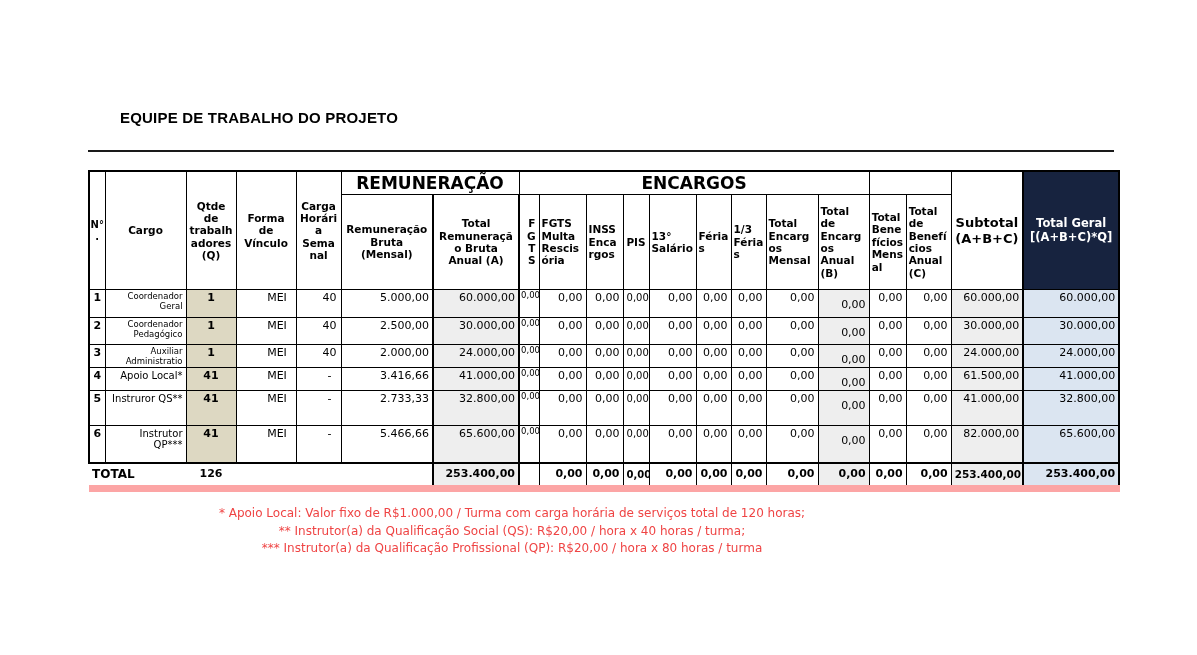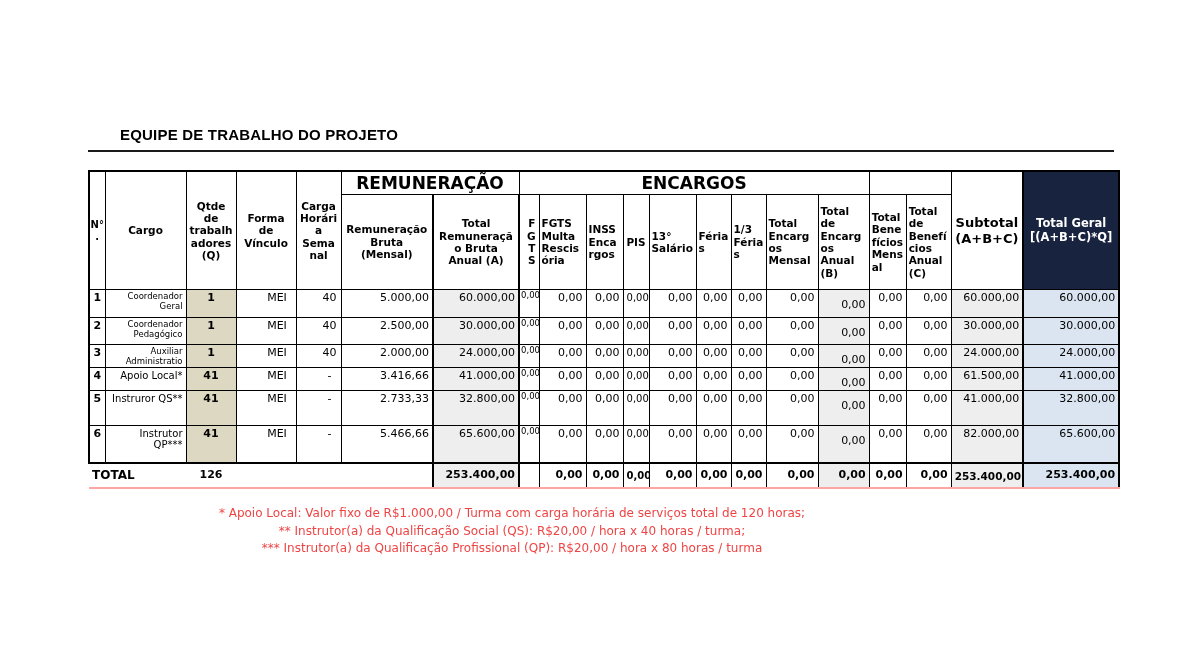--- a/index.html
+++ b/index.html
@@ -4,21 +4,21 @@
 <style>
   :root{
     --navy:#17233f;
     --blue:#dbe5f1;
     --gray:#eeeeee;
     --beige:#ddd8c2;
   }
   html,body{margin:0;padding:0;background:#fff;}
   .page{position:relative;width:1197px;height:655px;background:#fff;overflow:hidden;
         font-family:"DejaVu Sans",sans-serif;color:#000;}
-  .doc-title{position:absolute;left:120px;top:126px;font-family:"Liberation Sans",sans-serif;
+  .doc-title{position:absolute;left:120px;top:109px;font-family:"Liberation Sans",sans-serif;
         font-weight:bold;font-size:15px;letter-spacing:.2px;}
   .title-divider{position:absolute;left:88px;top:150px;width:1026px;height:2px;background:#1a1a1a;}
 
   .table-wrap{position:absolute;left:88px;top:170px;}
   table{border-collapse:collapse;table-layout:fixed;width:1030px;
         font-family:"DejaVu Sans",sans-serif;}
   th,td{border:1px solid #000;overflow:hidden;}
   table{border:2px solid #000;}
 
   
@@ -47,21 +47,21 @@
   .c-center{text-align:center;padding-left:25px;}
   .c-num{text-align:right;}
   .c-pis{font-size:10px;padding-right:1px;}
   .c-fgts{font-size:8.5px;text-align:left;padding:1px 1px 0 1px;}
   .bg-gray{background:var(--gray);}
   .bg-blue{background:var(--blue);border-left:2px solid #000;}
   .pad-b{padding-top:9px;}
 
   
   .total-row{height:25px;}
-  .total-row td{font-weight:bold;border-top:2px solid #000;border-bottom:2px solid #fca5a5;
+  .total-row td{font-weight:bold;border-top:2px solid #000;border-bottom:7px solid #fca5a5;
                 vertical-align:middle;padding-top:0;}
   .total-row .pad-b{padding-top:0;}
   .t-label{font-size:12px;text-align:left;padding-left:3px;
            border-left-style:hidden;border-right-style:hidden;}
   .t-qtde{text-align:center;border-left-style:hidden;border-right-style:hidden;}
   .t-empty{border-left-style:hidden;border-right:none;}
   .t-sub{font-size:10.5px;}
 
   
   .notes{position:absolute;left:86px;top:505px;width:852px;text-align:center;

